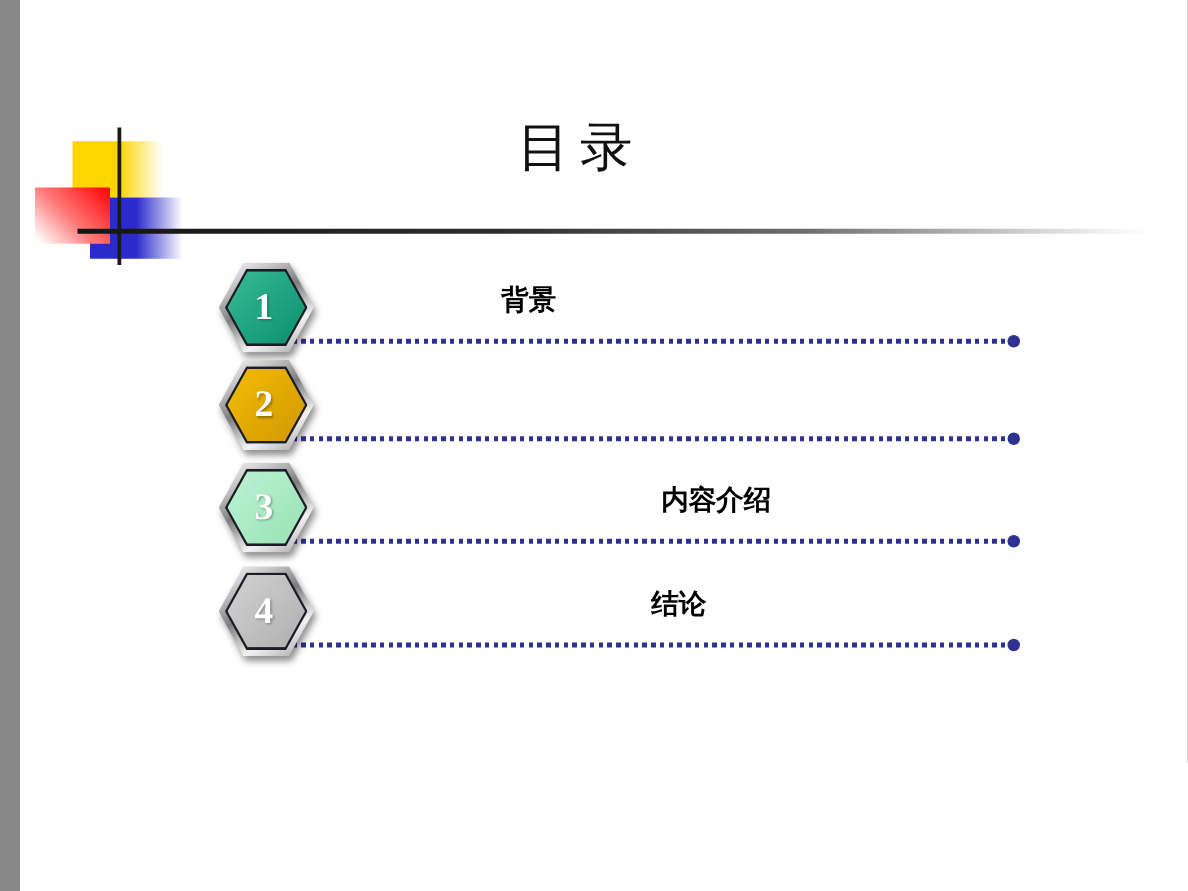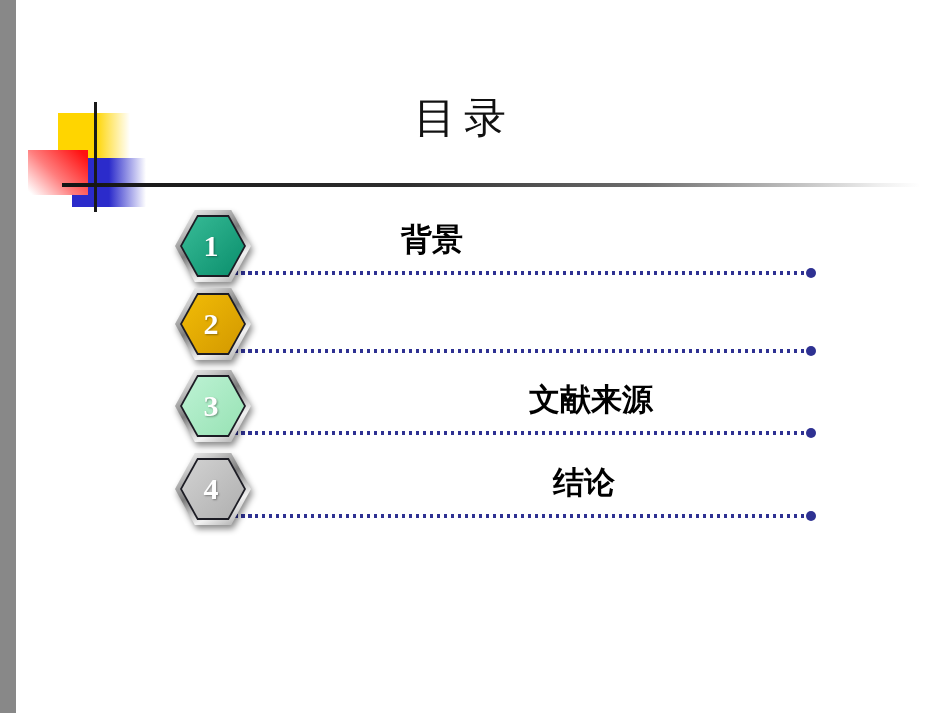--- a/index.html
+++ b/index.html
@@ -81,27 +81,27 @@
   .hex-num{
     position:absolute;inset:0;display:flex;align-items:center;justify-content:center;
     font-family:"Liberation Serif", serif;font-weight:bold;font-size:30px;color:#ffffff;
     text-shadow:1px 1px 2px rgba(0,0,0,0.35);
     padding-right:4px;
   }
 
   .label{
     position:absolute;top:12px;
     font-family:"Liberation Sans", sans-serif;
-    font-weight:bold;font-size:31px;color:#000;
+    font-weight:bold;font-size:22px;color:#000;
     white-space:nowrap;line-height:36px;
   }
   .row-1 .label{left:385px}
   .row-2 .label{left:370px}
   .row-3 .label{left:513px}
-  .row-4 .label{left:537px}
+  .row-4 .label{left:505px}
 </style>
 </head>
 <body>
 
 <div class="slide">
 
   <div>
     <div class="sq sq-yellow"></div>
     <div class="sq sq-blue"></div>
     <div class="sq sq-red"></div>
@@ -142,21 +142,21 @@
     <div class="dots">
       <div class="dotline"></div>
       <div class="endcap"></div>
     </div>
     <div class="hex" style="--c1: #BDF2D4; --c2: #97E2B4;">
       <div class="hex-rim"></div>
       <div class="hex-dark"></div>
       <div class="hex-fill"></div>
       <div class="hex-num">3</div>
     </div>
-    <div class="label">文献来源</div>
+    <div class="label">内容介绍</div>
   </div>
 
   <div class="row row-4">
     <div class="dots">
       <div class="dotline"></div>
       <div class="endcap"></div>
     </div>
     <div class="hex" style="--c1: #D2D2D2; --c2: #AFAFAF;">
       <div class="hex-rim"></div>
       <div class="hex-dark"></div>

